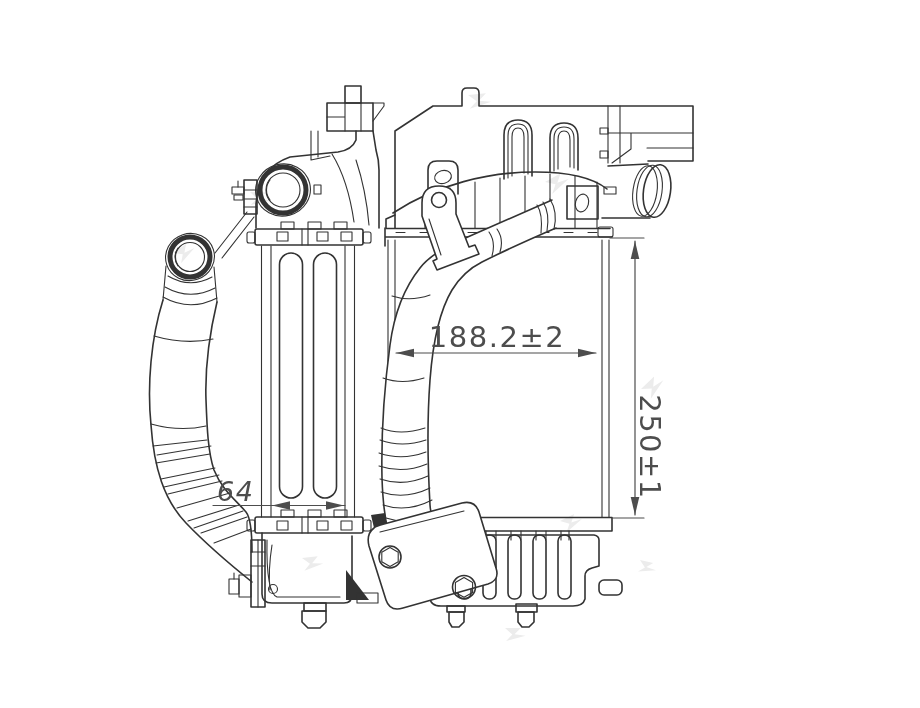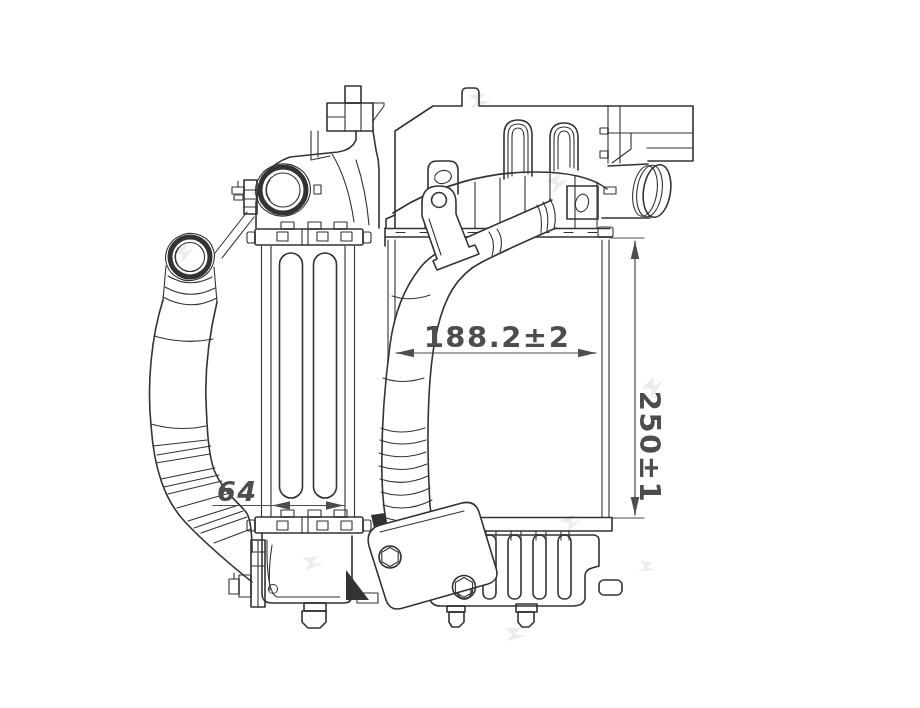--- a/index.html
+++ b/index.html
@@ -1,17 +1,17 @@
 <!DOCTYPE html>
 <html style="--line: #333333; --dim: #4d4d4d; --wm: #ececec; --bg: #ffffff;"><head>
 <meta charset="utf-8">
 <style>
   :root{ --line:#333333; --dim:#4d4d4d; --wm:#ececec; --bg:#ffffff; }
   html,body{margin:0;padding:0;background:var(--bg);}
-  .stage{width:920px;height:708px;overflow:hidden;background:var(--bg);font-weight:bold;}
+  .stage{width:920px;height:708px;overflow:hidden;background:var(--bg);}
   svg{display:block}
   .s  {fill:none;stroke:var(--line);stroke-width:1.6;stroke-linecap:round;stroke-linejoin:round}
   .s1 {fill:none;stroke:var(--line);stroke-width:1.1;stroke-linecap:round;stroke-linejoin:round}
   .thick{fill:none;stroke:var(--line);stroke-width:5;stroke-linecap:round}
   .wfill{fill:#fff;stroke:var(--line);stroke-width:1.6;stroke-linejoin:round;stroke-linecap:round}
   .wnone{fill:#fff;stroke:none}
   .dk {fill:var(--line);stroke:none}
   .dim{fill:none;stroke:var(--dim);stroke-width:1.2;stroke-linecap:round}
   .ah {fill:var(--dim);stroke:none}
   .dtxt{fill:var(--dim);font-family:"DejaVu Sans","Liberation Sans",sans-serif;

